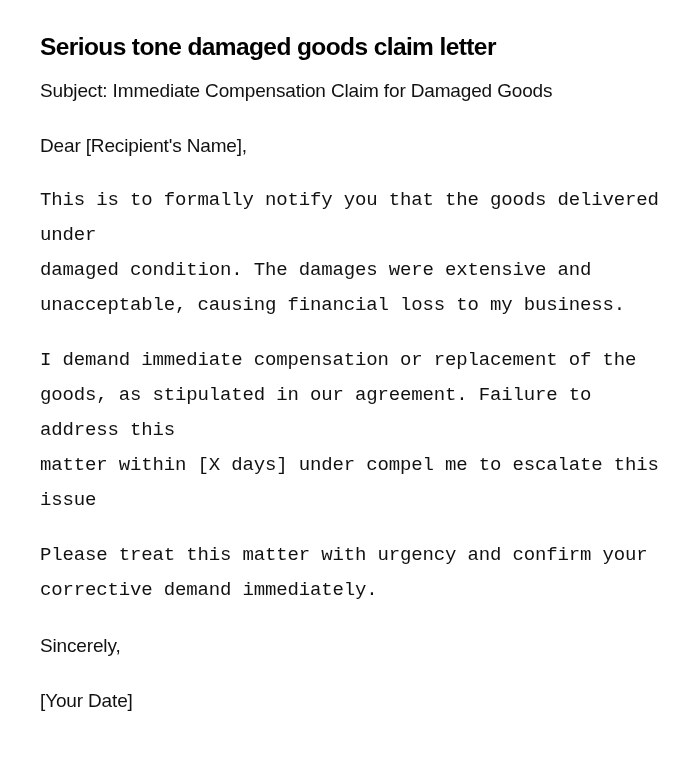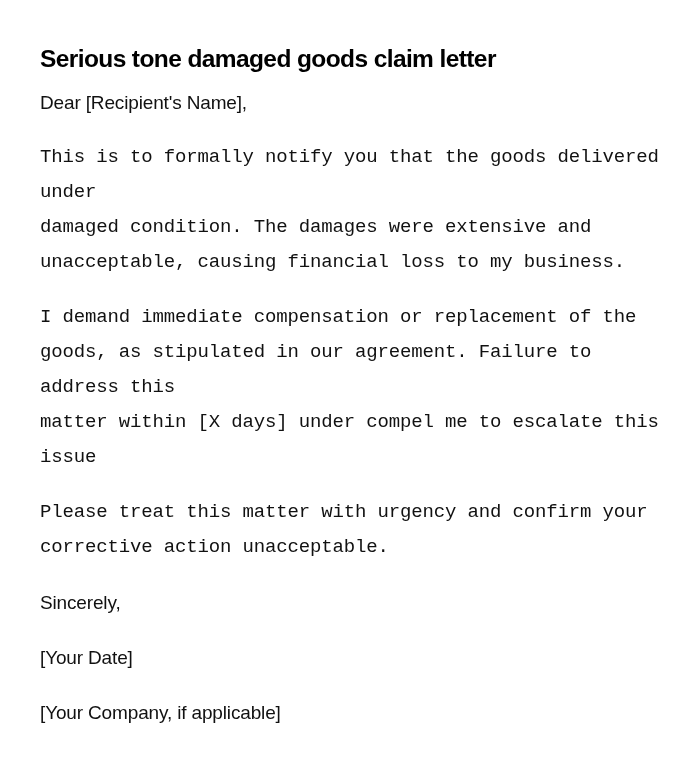--- a/index.html
+++ b/index.html
@@ -9,21 +9,21 @@
     }
     body {
       width: 700px;
       height: 782px;
       overflow: hidden;
       font-family: "Liberation Sans", "DejaVu Sans", sans-serif;
       color: #111111;
     }
     .page {
       position: relative;
-      padding: 43px 40px 0 40px;
+      padding: 31px 40px 0 40px;
     }
     .title {
       font-size: 24.5px;
       font-weight: bold;
       letter-spacing: -0.6px;
       line-height: 32px;
       margin: 0 0 10px 0;
       color: #000000;
     }
     .para {
@@ -37,38 +37,38 @@
       display: block;
       font-family: Liberation Mono, monospace;
     }
   </style>
 </head>
 <body>
 
 <div class="page">
   <h1 class="title">Serious tone damaged goods claim letter</h1>
 
+  <p class="para">Subject: Immediate Compensation Claim for Damaged Goods</p>
 
   <p class="para">Dear [Recipient's Name],</p>
 
   <p class="para">
     <span class="line">This is to formally notify you that the goods delivered under</span>
     <span class="line">damaged condition. The damages were extensive and</span>
     <span class="line">unacceptable, causing financial loss to my business.</span>
   </p>
 
   <p class="para">
     <span class="line">I demand immediate compensation or replacement of the</span>
     <span class="line">goods, as stipulated in our agreement. Failure to address this</span>
     <span class="line">matter within [X days] under compel me to escalate this issue</span>
   </p>
 
   <p class="para">
     <span class="line">Please treat this matter with urgency and confirm your</span>
-    <span class="line">corrective action unacceptable.</span>
+    <span class="line">corrective demand immediately.</span>
   </p>
 
   <p class="para">Sincerely,</p>
 
   <p class="para">[Your Date]</p>
 
-  <p class="para">[Your Company, if applicable]</p>
 </div>
 
 </body></html>

